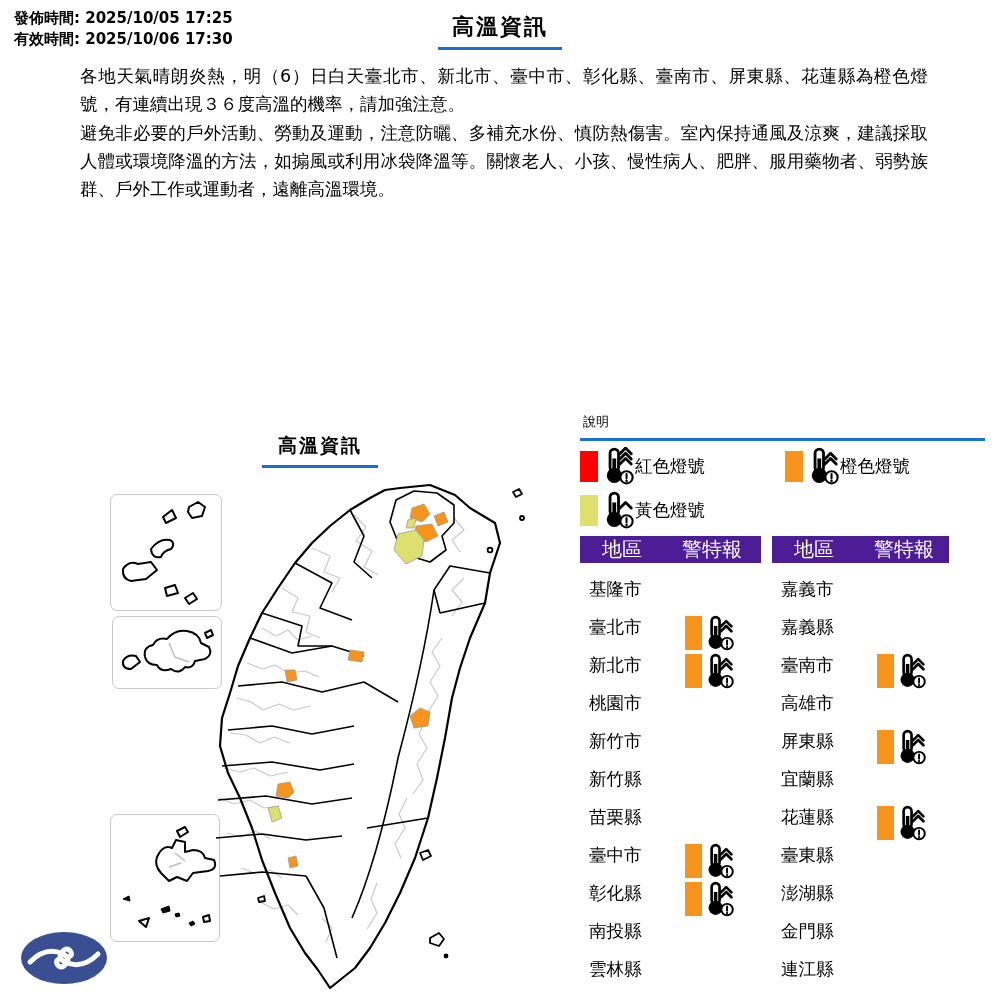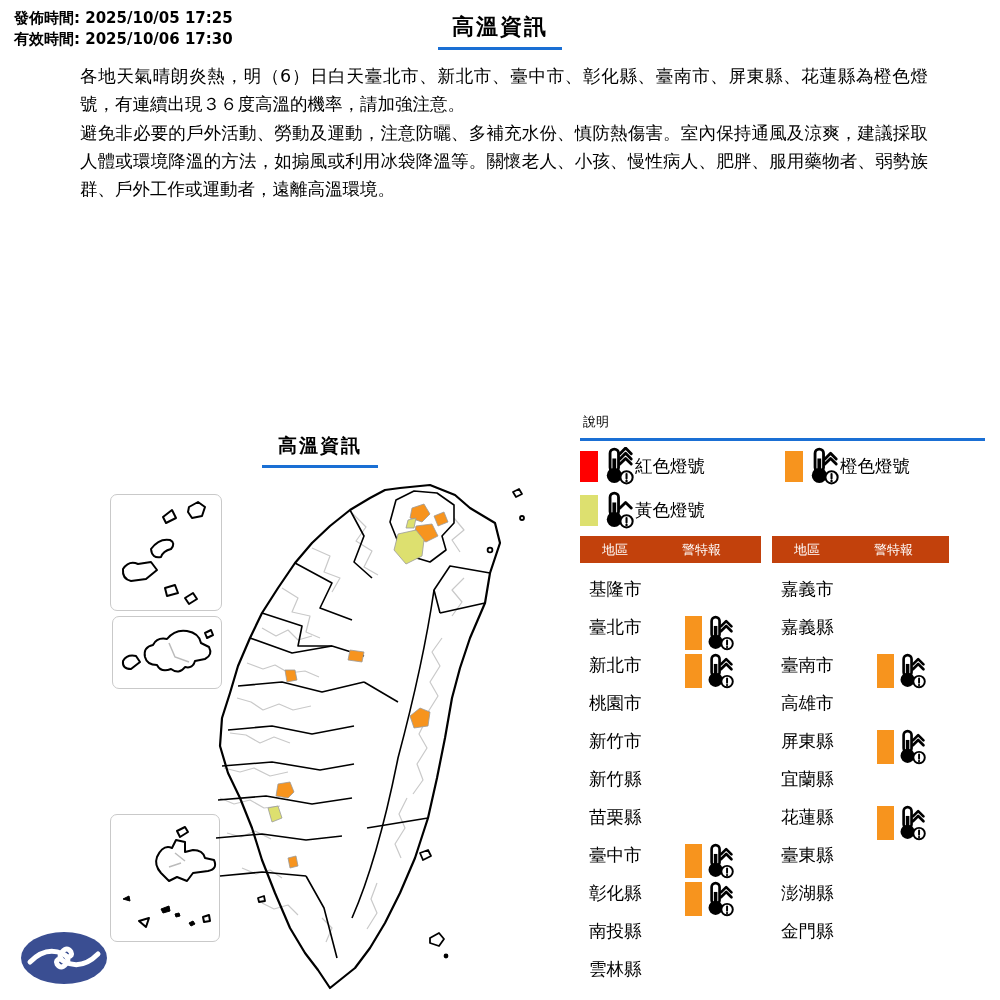--- a/index.html
+++ b/index.html
@@ -36,21 +36,21 @@
   .legend-item{display:flex;align-items:center;height:38px}
   #li0{left:580px;top:447px}
   #li1{left:785px;top:447px}
   #li2{left:580px;top:491px}
   .sq{width:18px;height:31px;display:inline-block}
   .thermo{width:32px;height:38px;display:inline-block;margin-left:5px}
   .thermo svg{width:100%;height:100%}
   .legend-label{font-size:17.5px;}
 
   
-  .thead{height:27px;background:#c2410c;color:#fff;display:flex;align-items:center;font-size:13px}
+  .thead{height:27px;background:#4c1d95;color:#fff;display:flex;align-items:center;font-size:20px}
   .thead .h-region{padding-left:22px;width:78px}
   .thead .h-warn{padding-left:2px}
   #thead-left{left:580px;top:536px;width:181px}
   #thead-right{left:772px;top:536px;width:177px}
   .rows{width:190px}
   #rows-left{left:580px;top:577px}
   #rows-right{left:772px;top:577px}
   .trow{height:38px;display:flex;align-items:flex-start}
   .rname{font-size:17.5px;width:96px;padding-left:9px}
   .warnbox{display:flex;align-items:center}
@@ -397,19 +397,22 @@
     </div>
     <div class="trow">
       <span class="rname">臺東縣</span>
     </div>
     <div class="trow">
       <span class="rname">澎湖縣</span>
     </div>
     <div class="trow">
       <span class="rname">金門縣</span>
     </div>
+    <div class="trow">
+      <span class="rname">連江縣</span>
+    </div>
   </div>
 
 <svg class="abs" id="logo" viewBox="0 0 92 60">
   <ellipse cx="46" cy="30" rx="43" ry="26" fill="#3a4e92"></ellipse>
   <path d="M12,34 Q28,18 45,26 Q53,30 48,36 Q43,42 39,36 Q37,32 42,31" fill="none" stroke="#fff" stroke-width="5" stroke-linecap="round"></path>
   <path d="M80,26 Q64,42 47,34 Q39,30 44,24 Q49,18 53,24 Q55,28 50,29" fill="none" stroke="#fff" stroke-width="5" stroke-linecap="round"></path>
 </svg>
 
 </body></html>

